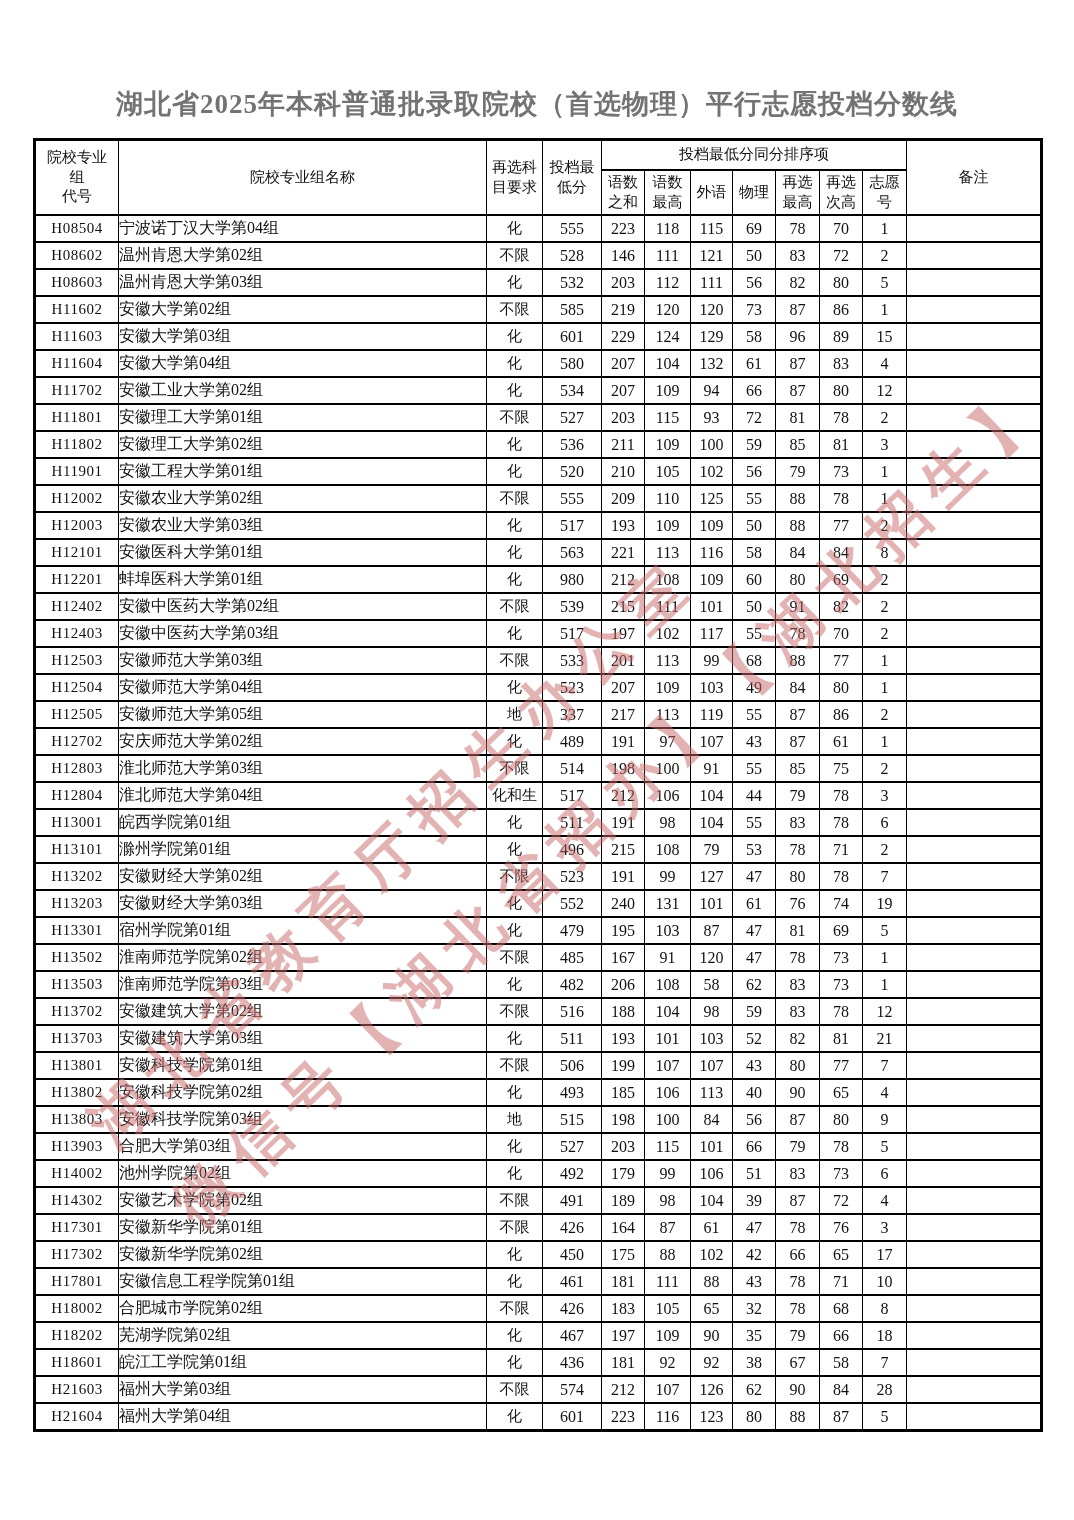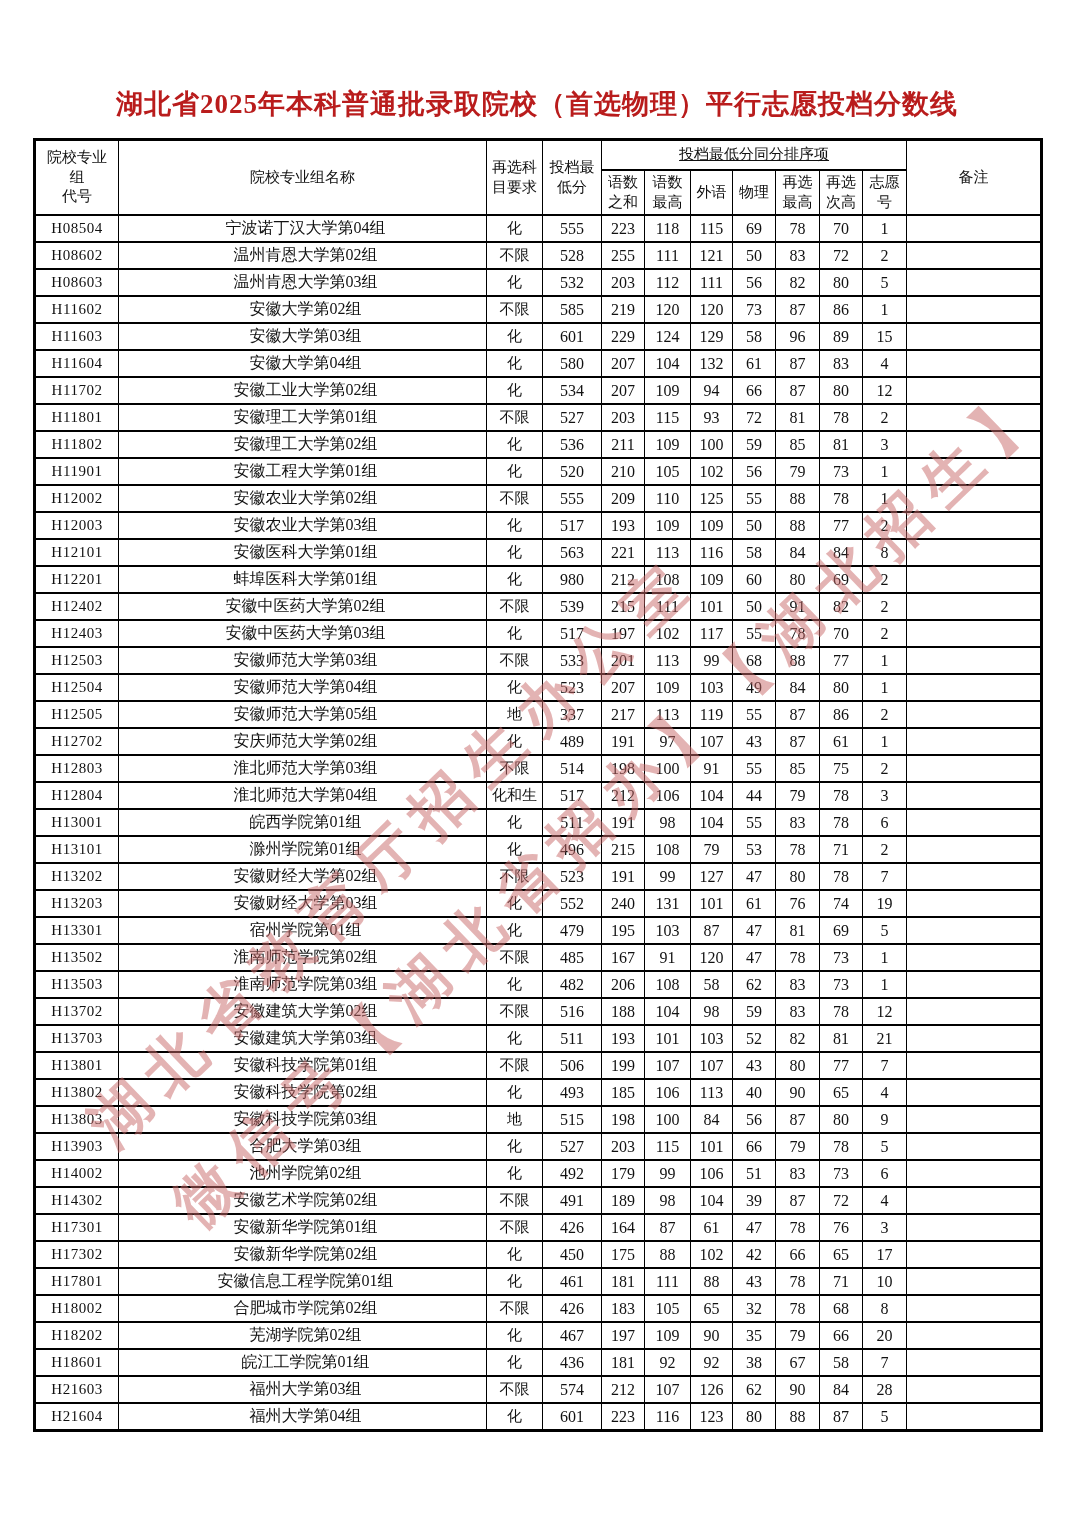--- a/index.html
+++ b/index.html
@@ -4,40 +4,40 @@
 <style>
   html,body{margin:0;padding:0;}
   body{
     width:1074px;height:1520px;position:relative;background:#ffffff;
     font-family:"Liberation Serif","DejaVu Serif",serif;
     color:#111;overflow:hidden;
   }
   .title{
     position:absolute;left:0;top:86px;width:1074px;
     text-align:center;font-size:27px;font-weight:bold;letter-spacing:1px;
-    color:#b91c1c;
+    color:#737373;
   }
   table.score-table{
     position:absolute;left:33px;top:138px;width:1007px;
     border-collapse:collapse;table-layout:fixed;
     border:3px solid #000;background:transparent;
   }
   .score-table th,.score-table td{
     border:1px solid #000;
     border-top-width:2px;border-bottom-width:2px;
     text-align:center;vertical-align:middle;
     padding:0;overflow:hidden;
   }
   .score-table thead th{
     font-weight:normal;font-size:15px;line-height:1.3;
     white-space:pre-line;padding:2px 1px;
   }
-  .score-table thead tr.tier1 th.span-head{height:24px;text-decoration:underline;}
+  .score-table thead tr.tier1 th.span-head{height:24px;}
   .score-table tbody td{height:25px;font-size:16px;}
-  .score-table td.c-name{text-align:center;padding-left:6px;font-size:16px;}
+  .score-table td.c-name{text-align:left;font-size:16px;}
   .score-table td.c-code{font-size:15px;letter-spacing:0.5px;}
   .score-table td.c-req{font-size:15px;}
   
   col.w-code{width:84px;} col.w-name{width:368px;} col.w-req{width:56px;}
   col.w-min{width:59px;} col.w-s1{width:43px;} col.w-s2{width:46px;}
   col.w-s3{width:42px;} col.w-s4{width:43px;} col.w-s5{width:44px;}
   col.w-s6{width:43px;} col.w-s7{width:44px;} col.w-rem{width:135px;}
   
   .wm-layer{position:absolute;inset:0;overflow:hidden;pointer-events:none;z-index:6;}
   .wm{
@@ -110,21 +110,21 @@
     <td>70</td>
     <td>1</td>
     <td></td>
   </tr>
 
   <tr>
     <td class="c-code">H08602</td>
     <td class="c-name">温州肯恩大学第02组</td>
     <td class="c-req">不限</td>
     <td>528</td>
-    <td>255</td>
+    <td>146</td>
     <td>111</td>
     <td>121</td>
     <td>50</td>
     <td>83</td>
     <td>72</td>
     <td>2</td>
     <td></td>
   </tr>
 
   <tr>
@@ -716,21 +716,21 @@
     <td class="c-code">H18202</td>
     <td class="c-name">芜湖学院第02组</td>
     <td class="c-req">化</td>
     <td>467</td>
     <td>197</td>
     <td>109</td>
     <td>90</td>
     <td>35</td>
     <td>79</td>
     <td>66</td>
-    <td>20</td>
+    <td>18</td>
     <td></td>
   </tr>
 
   <tr>
     <td class="c-code">H18601</td>
     <td class="c-name">皖江工学院第01组</td>
     <td class="c-req">化</td>
     <td>436</td>
     <td>181</td>
     <td>92</td>

